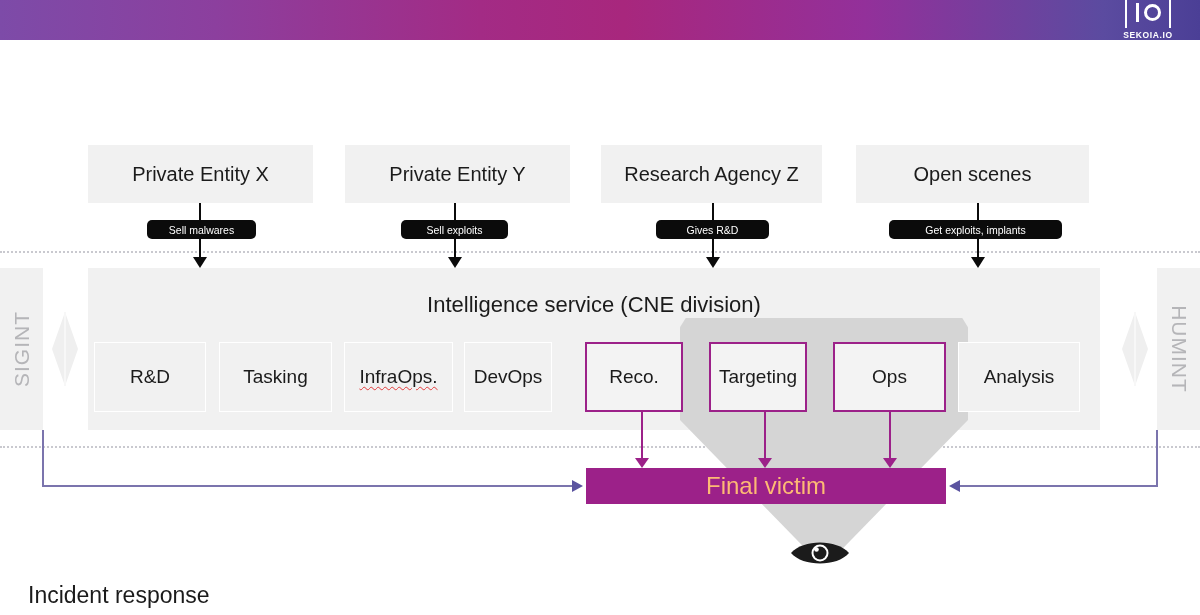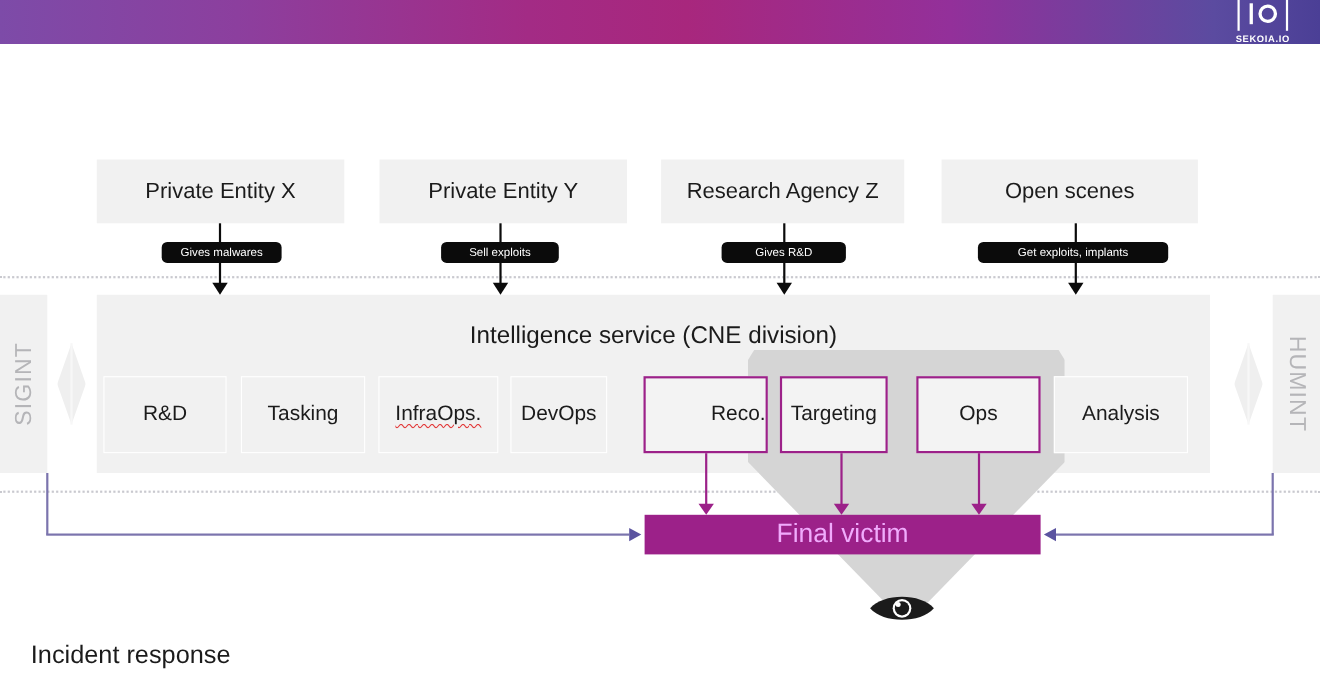--- a/index.html
+++ b/index.html
@@ -110,21 +110,21 @@
   #diamond-left{left:52px;}
   #diamond-right{left:1122px;}
   .diamond-line{
     position:absolute;top:312px;width:2px;height:74px;background:#f7f7f7;
   }
   #diamond-line-left{left:64px;}
   #diamond-line-right{left:1134px;}
   
   .victim{
     position:absolute;left:586px;top:468px;width:360px;height:36px;
-    background:#9c2189;color:#f0abfc;
+    background:#9c2189;color:#fdba74;
     display:flex;align-items:center;justify-content:center;
     font-size:24px;z-index:3;
   }
   
   .p-arrow{position:absolute;width:14px;z-index:3;}
   .p-arrow .shaft{position:absolute;left:6px;top:0;width:2px;background:#9c2189;}
   .p-arrow .head{
     position:absolute;left:0;width:0;height:0;
     border-left:7px solid transparent;border-right:7px solid transparent;
     border-top:10px solid #9c2189;
@@ -167,21 +167,21 @@
 <div class="dotted" id="dotted-bottom"></div>
 
 <div id="sources-layer">
     <div class="src-box" style="left: 88px; top: 145px; width: 225px;">
       <span>Private Entity X</span>
     </div>
     <div class="src-arrow" style="left: 193px; top: 203px; height: 65px;">
       <div class="shaft" style="height: 56px;"></div>
       <div class="head" style="top: 54px;"></div>
     </div>
-    <div class="badge" style="left: 147px; top: 220px; width: 109px;">Gives malwares</div>
+    <div class="badge" style="left: 147px; top: 220px; width: 109px;">Sell malwares</div>
     <div class="src-box" style="left: 345px; top: 145px; width: 225px;">
       <span>Private Entity Y</span>
     </div>
     <div class="src-arrow" style="left: 448px; top: 203px; height: 65px;">
       <div class="shaft" style="height: 56px;"></div>
       <div class="head" style="top: 54px;"></div>
     </div>
     <div class="badge" style="left: 401px; top: 220px; width: 107px;">Sell exploits</div>
     <div class="src-box" style="left: 601px; top: 145px; width: 221px;">
       <span>Research Agency Z</span>
@@ -223,21 +223,21 @@
     </div>
     <div class="cell" style="left: 219px; width: 113px;">
       <span>Tasking</span>
     </div>
     <div class="cell" style="left: 344px; width: 109px;">
       <span class="spell">InfraOps.</span>
     </div>
     <div class="cell" style="left: 464px; width: 88px;">
       <span>DevOps</span>
     </div>
-    <div class="cell hl" style="left: 585px; width: 113px; justify-content: flex-end;">
+    <div class="cell hl" style="left: 585px; width: 98px;">
       <span>Reco.</span>
     </div>
     <div class="cell hl" style="left: 709px; width: 98px;">
       <span>Targeting</span>
     </div>
     <div class="cell hl" style="left: 833px; width: 113px;">
       <span>Ops</span>
     </div>
     <div class="cell" style="left: 958px; width: 122px;">
       <span>Analysis</span>

